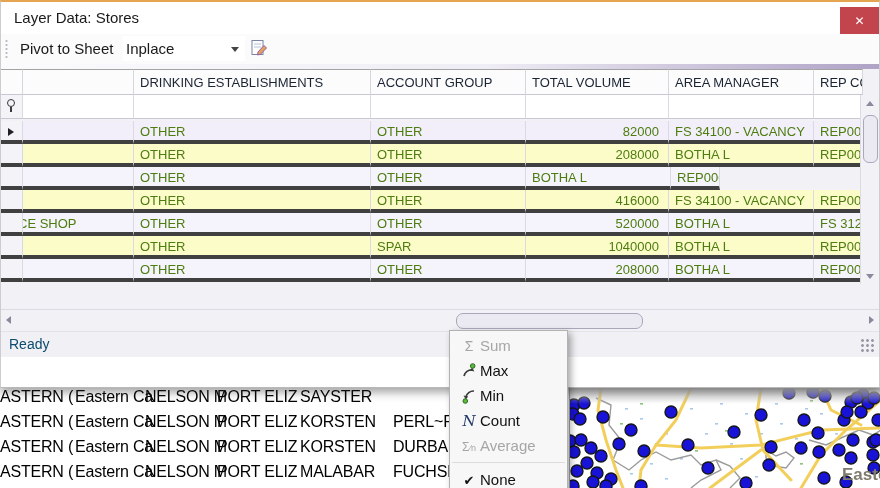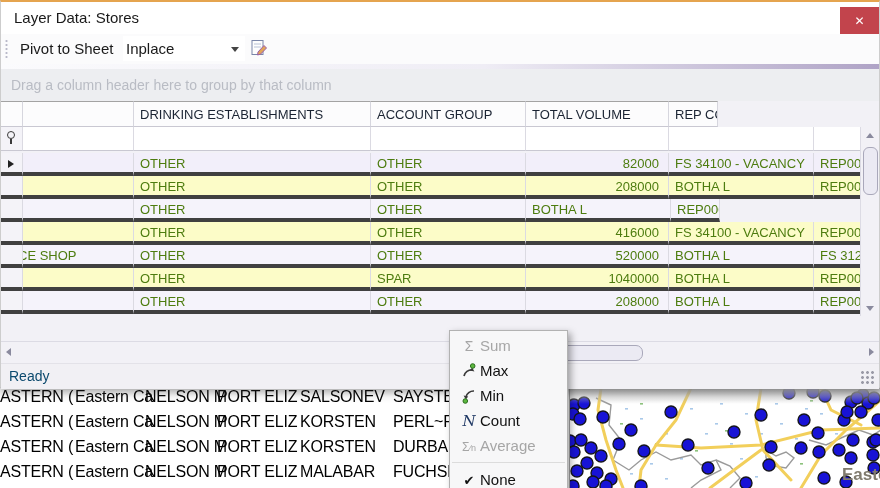--- a/index.html
+++ b/index.html
@@ -115,21 +115,20 @@
 <body>
 
 <div class="screen">
 
   <div class="bg-grid" id="bgGrid">
       <div class="bg-row" style="top: 0px;">
         <span class="bg-cell" style="width: 75px;">ASTERN (</span>
         <span class="bg-cell" style="width: 70px;">Eastern Ca</span>
         <span class="bg-cell" style="width: 72px;">NELSON M</span>
         <span class="bg-cell" style="width: 83px;">PORT ELIZ</span>
-        <span class="bg-cell" style="width: 93px;">SALSONEV</span>
         <span class="bg-cell" style="width: 120px;">SAYSTER</span>
       </div>
       <div class="bg-row" style="top: 25px;">
         <span class="bg-cell" style="width: 75px;">ASTERN (</span>
         <span class="bg-cell" style="width: 70px;">Eastern Ca</span>
         <span class="bg-cell" style="width: 72px;">NELSON M</span>
         <span class="bg-cell" style="width: 83px;">PORT ELIZ</span>
         <span class="bg-cell" style="width: 93px;">KORSTEN</span>
         <span class="bg-cell" style="width: 120px;">PERL~RO</span>
       </div>
@@ -283,31 +282,29 @@
           <rect x="2" y="1.5" width="11" height="14" fill="#FDFDFD" stroke="#7A86A8" stroke-width="1"></rect>
           <line x1="4" y1="5" x2="11" y2="5" stroke="#B9C2D6" stroke-width="1"></line>
           <line x1="4" y1="8" x2="11" y2="8" stroke="#B9C2D6" stroke-width="1"></line>
           <path d="M8 13 L14 6.5 L16.5 9 L10.5 15.2 L7.5 16 Z" fill="#E2A558" stroke="#9A5FA8" stroke-width="1"></path>
         </svg>
       </div>
     </div>
 
     <div class="tb-stripe"></div>
 
-    <div class="group-panel">
-      <span>Drag a column header here to group by that column</span>
-    </div>
 
     <div class="grid">
       <div class="hrow" id="headerRow">
           <div class="hcell" style="width: 22px;"></div>
           <div class="hcell" style="width: 111px;"></div>
           <div class="hcell" style="width: 237px;">DRINKING ESTABLISHMENTS</div>
           <div class="hcell" style="width: 155px;">ACCOUNT GROUP</div>
           <div class="hcell" style="width: 143px;">TOTAL VOLUME</div>
+          <div class="hcell" style="width: 145px;">AREA MANAGER</div>
           <div class="hcell" style="width: 49px;">REP CODE</div>
         </div>
       <div class="frow" id="filterRow">
           <div class="fcell rowhdr" style="width: 22px; position: relative;">
             <span class="pin-icon"></span>
           </div>
           <div class="fcell" style="width: 111px;"></div>
           <div class="fcell" style="width: 237px;"></div>
           <div class="fcell" style="width: 155px;"></div>
           <div class="fcell" style="width: 143px;"></div>

